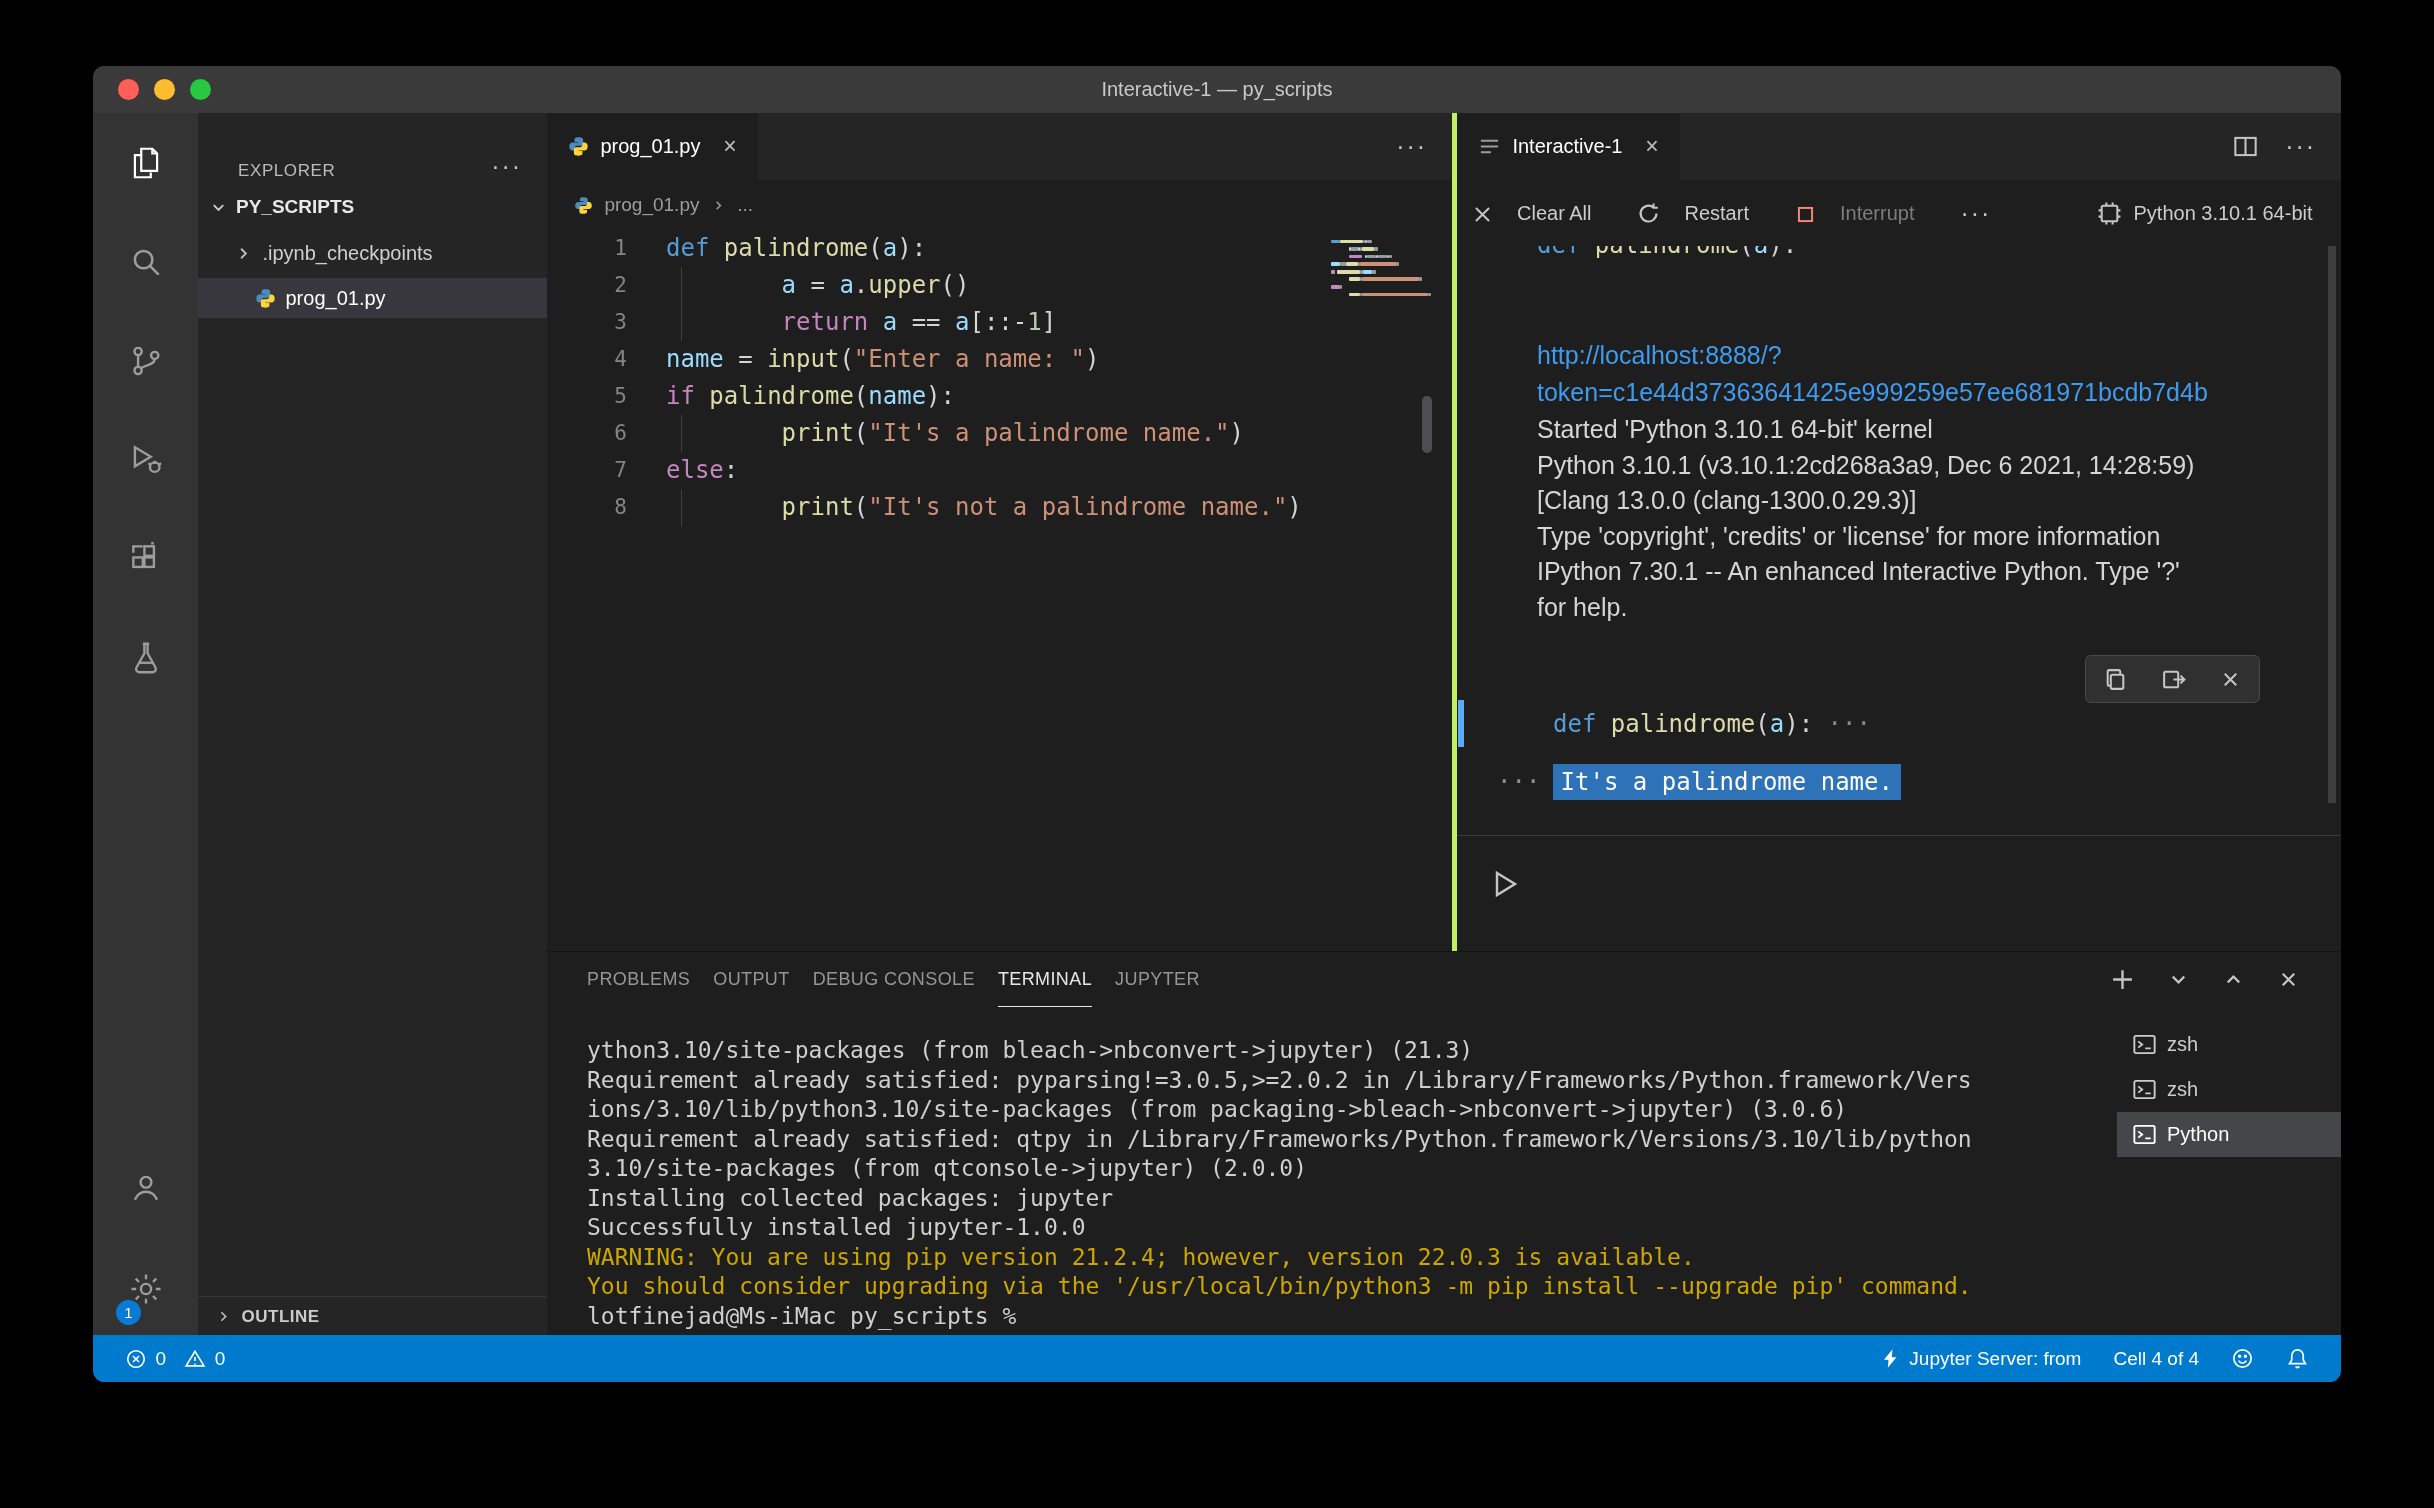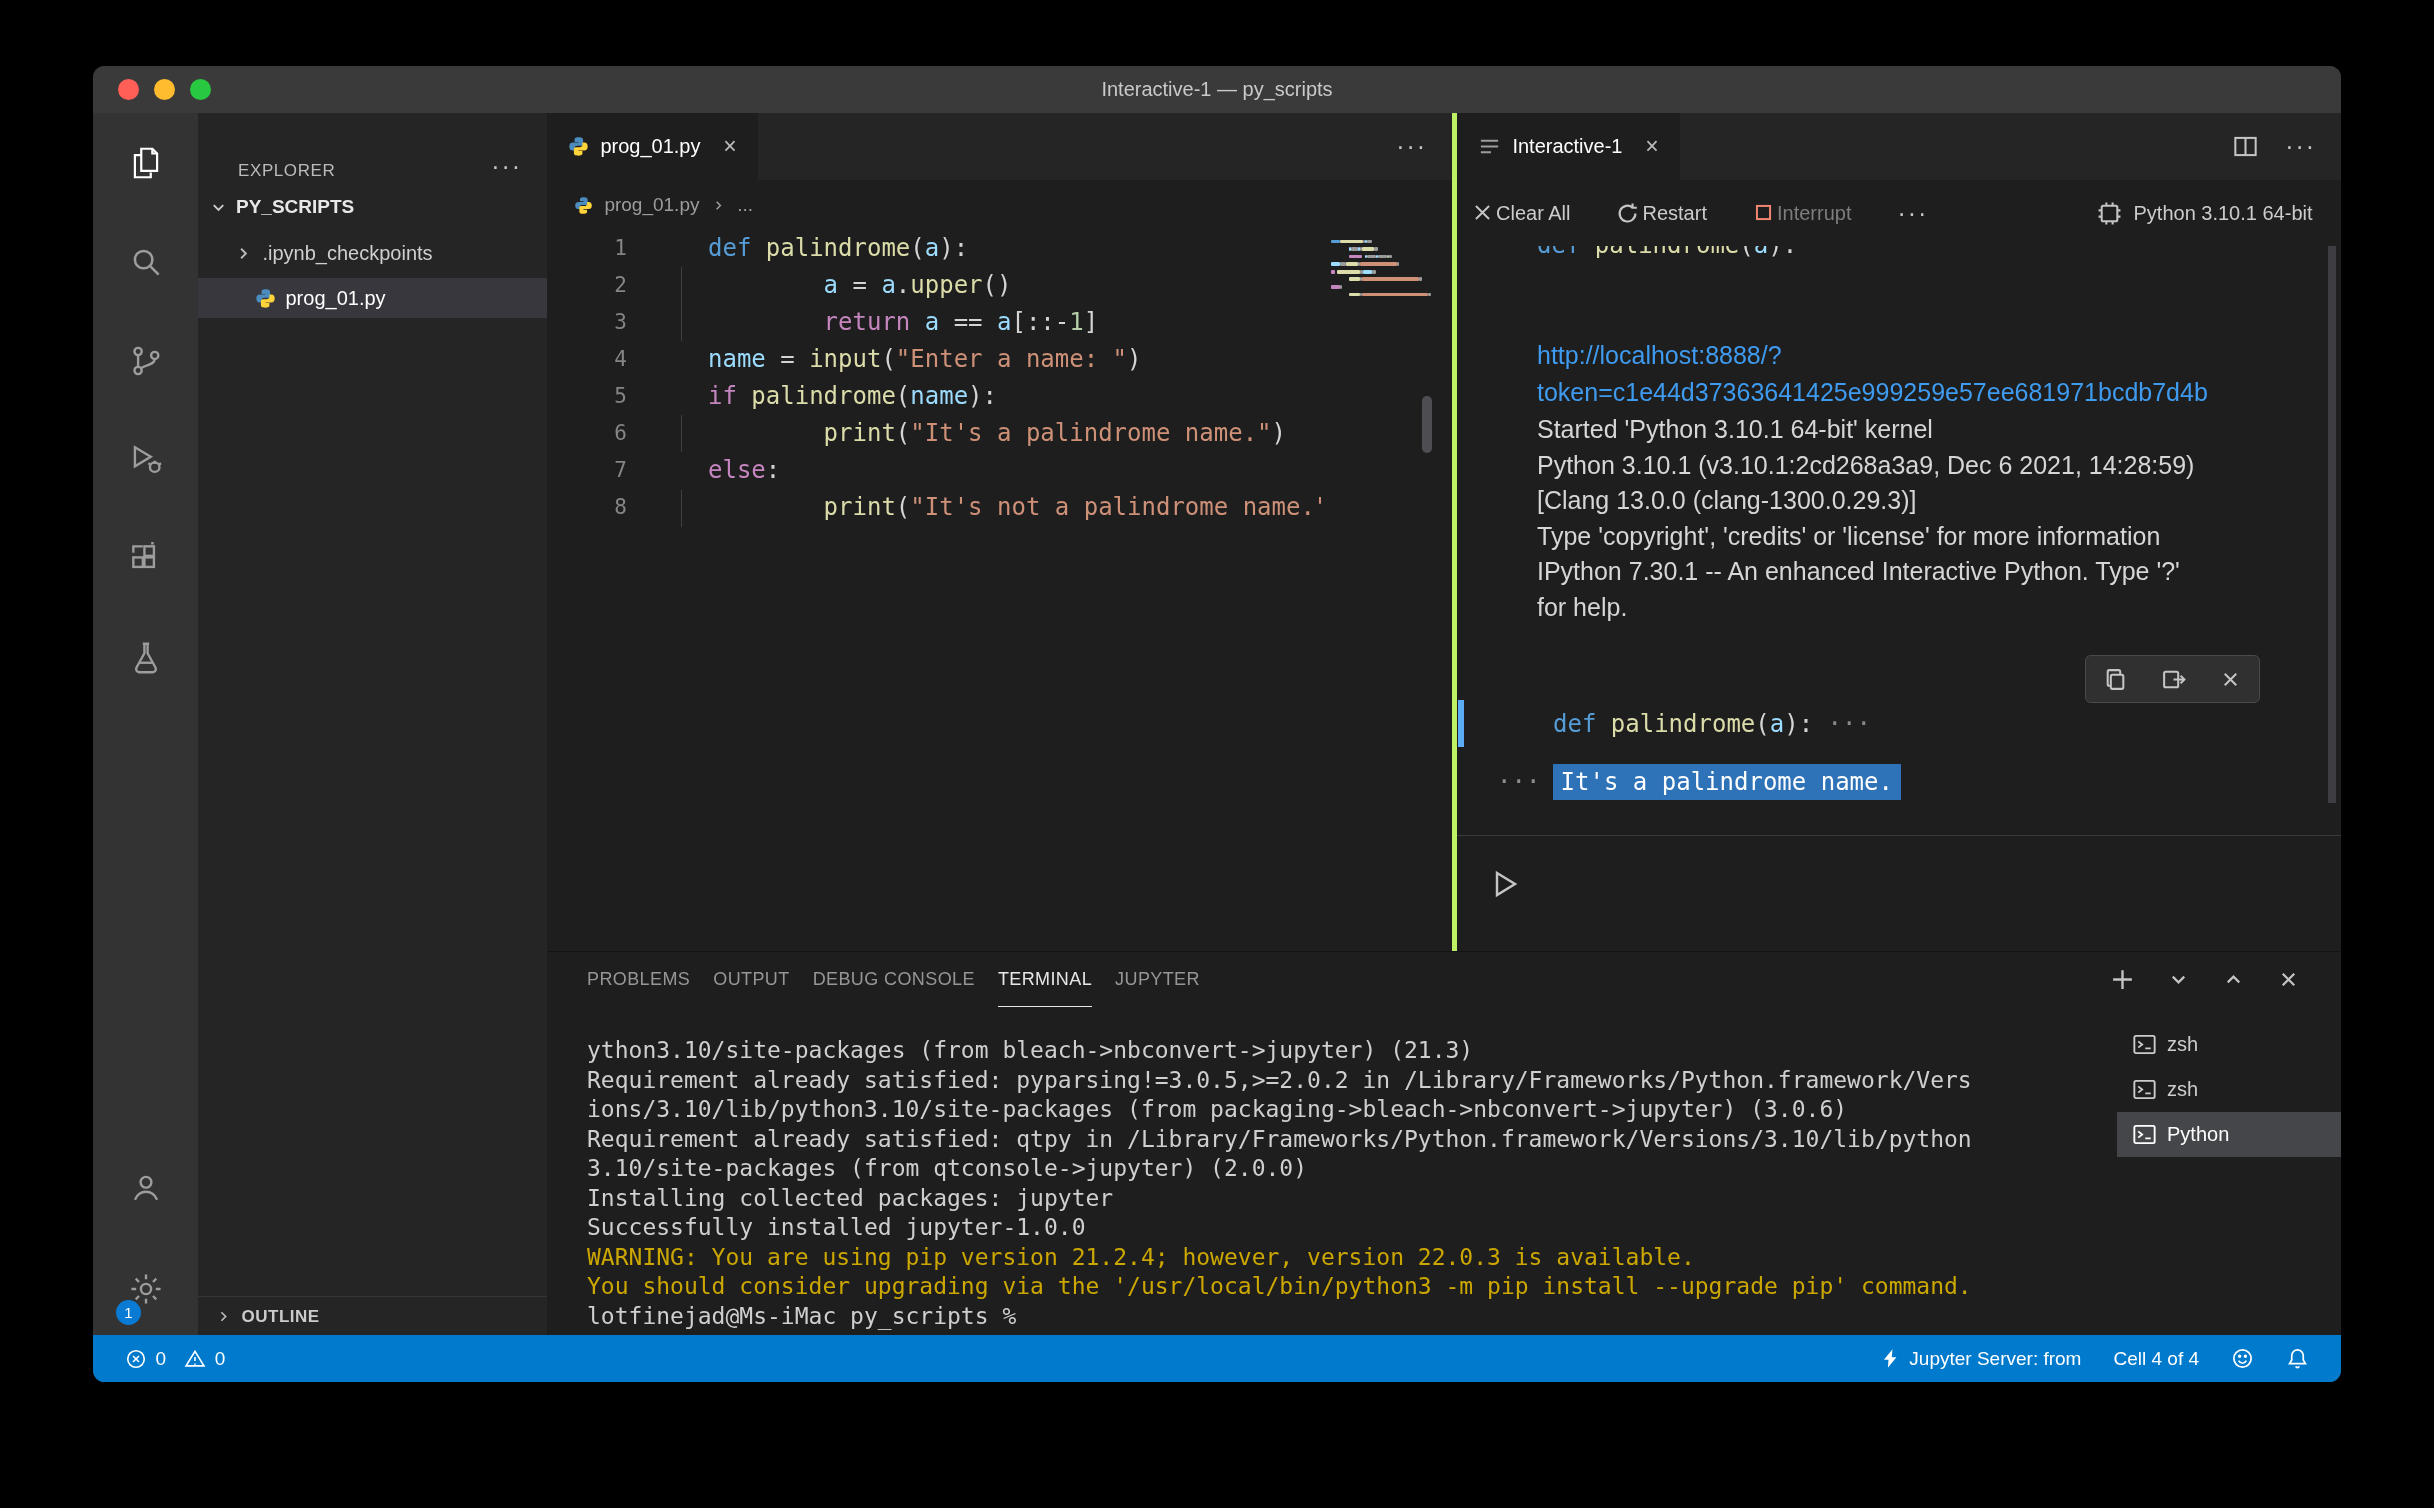--- a/index.html
+++ b/index.html
@@ -45,34 +45,34 @@
   .tab-actions{margin-left:auto;display:flex;align-items:center;gap:27px;padding-right:25px;color:#c5c5c5}
 
   
   .editorcol{position:absolute;left:454px;top:47px;width:905px;height:838px;overflow:hidden}
   .breadcrumb{position:absolute;top:67px;left:0;right:0;height:50px;display:flex;align-items:center;
     padding-left:27px;gap:11.4px;color:#9d9d9d;font-size:19px}
   .code{position:absolute;left:0;top:117px;right:0;bottom:0;font-family:"DejaVu Sans Mono","Liberation Mono",monospace;
     font-size:24px;overflow:hidden}
   .cline{display:flex;height:37px;line-height:37px;white-space:pre}
   .lnum{width:80px;text-align:right;color:#858585;font-size:21px;flex:none}
-  .ltext{margin-left:81px}
+  .ltext{margin-left:39px}
   .tk-kw{color:#569cd6}.tk-ctrl{color:#c586c0}.tk-fn{color:#dcdcaa}.tk-var{color:#9cdcfe}
   .tk-str{color:#ce9178}.tk-num{color:#b5cea8}.tk-pl{color:#d4d4d4}.tk-dim{color:#8a8a8a}
   .guide{position:absolute;width:1px;background:#404040;left:134px}
   .minimap{position:absolute;left:776px;top:117px;width:129px;height:314px;background:#1e1e1e;padding:9.5px 0 0 7.6px}
   .mm-row{height:3.8px;margin-bottom:3.8px;display:flex}
   .mm-row span{height:3.8px;display:inline-block;border-radius:1px}
   .ed-thumb{position:absolute;left:875px;top:283px;width:9.5px;height:57px;background:#4e4e52;border-radius:4.8px}
 
   
   .icol{position:absolute;left:1359px;top:47px;width:889px;height:838px;border-left:5px solid #bef264;overflow:hidden}
   .itoolbar{position:absolute;top:67px;left:0;right:0;height:67px;display:flex;align-items:center;
     padding:0 28.5px 0 15px;gap:46px;color:#ccc;font-size:20px}
-  .tbtn{display:flex;align-items:flex-start;gap:3px}
+  .tbtn{display:flex;align-items:flex-end;gap:24px}
   .tbtn.dim span{color:#7d7d7d}
   .kernel{margin-left:auto;display:flex;align-items:center;gap:11.4px}
   .ihistory{position:absolute;left:0;top:133px;right:0;height:590px;overflow:hidden;border-bottom:1px solid #3a3a3a}
   .clipline{position:absolute;top:-19px;left:80px;font-family:"DejaVu Sans Mono","Liberation Mono",monospace;
     font-size:24px;line-height:36px;white-space:pre}
   .hline{position:absolute;left:80px;height:36px;line-height:36px;font-size:25px;color:#d6d6d6;white-space:pre}
   .hlink{color:var(--link,#3f9bf0)}
   .celltoolbar{position:absolute;top:409px;left:628px;width:175px;height:48px;background:#303031;
     border:1px solid #4a4a4a;border-radius:5.7px;display:flex;align-items:center;justify-content:space-around;color:#c5c5c5}
   .icell{position:absolute;top:454px;left:0;right:0;height:47px;display:flex;align-items:center}

